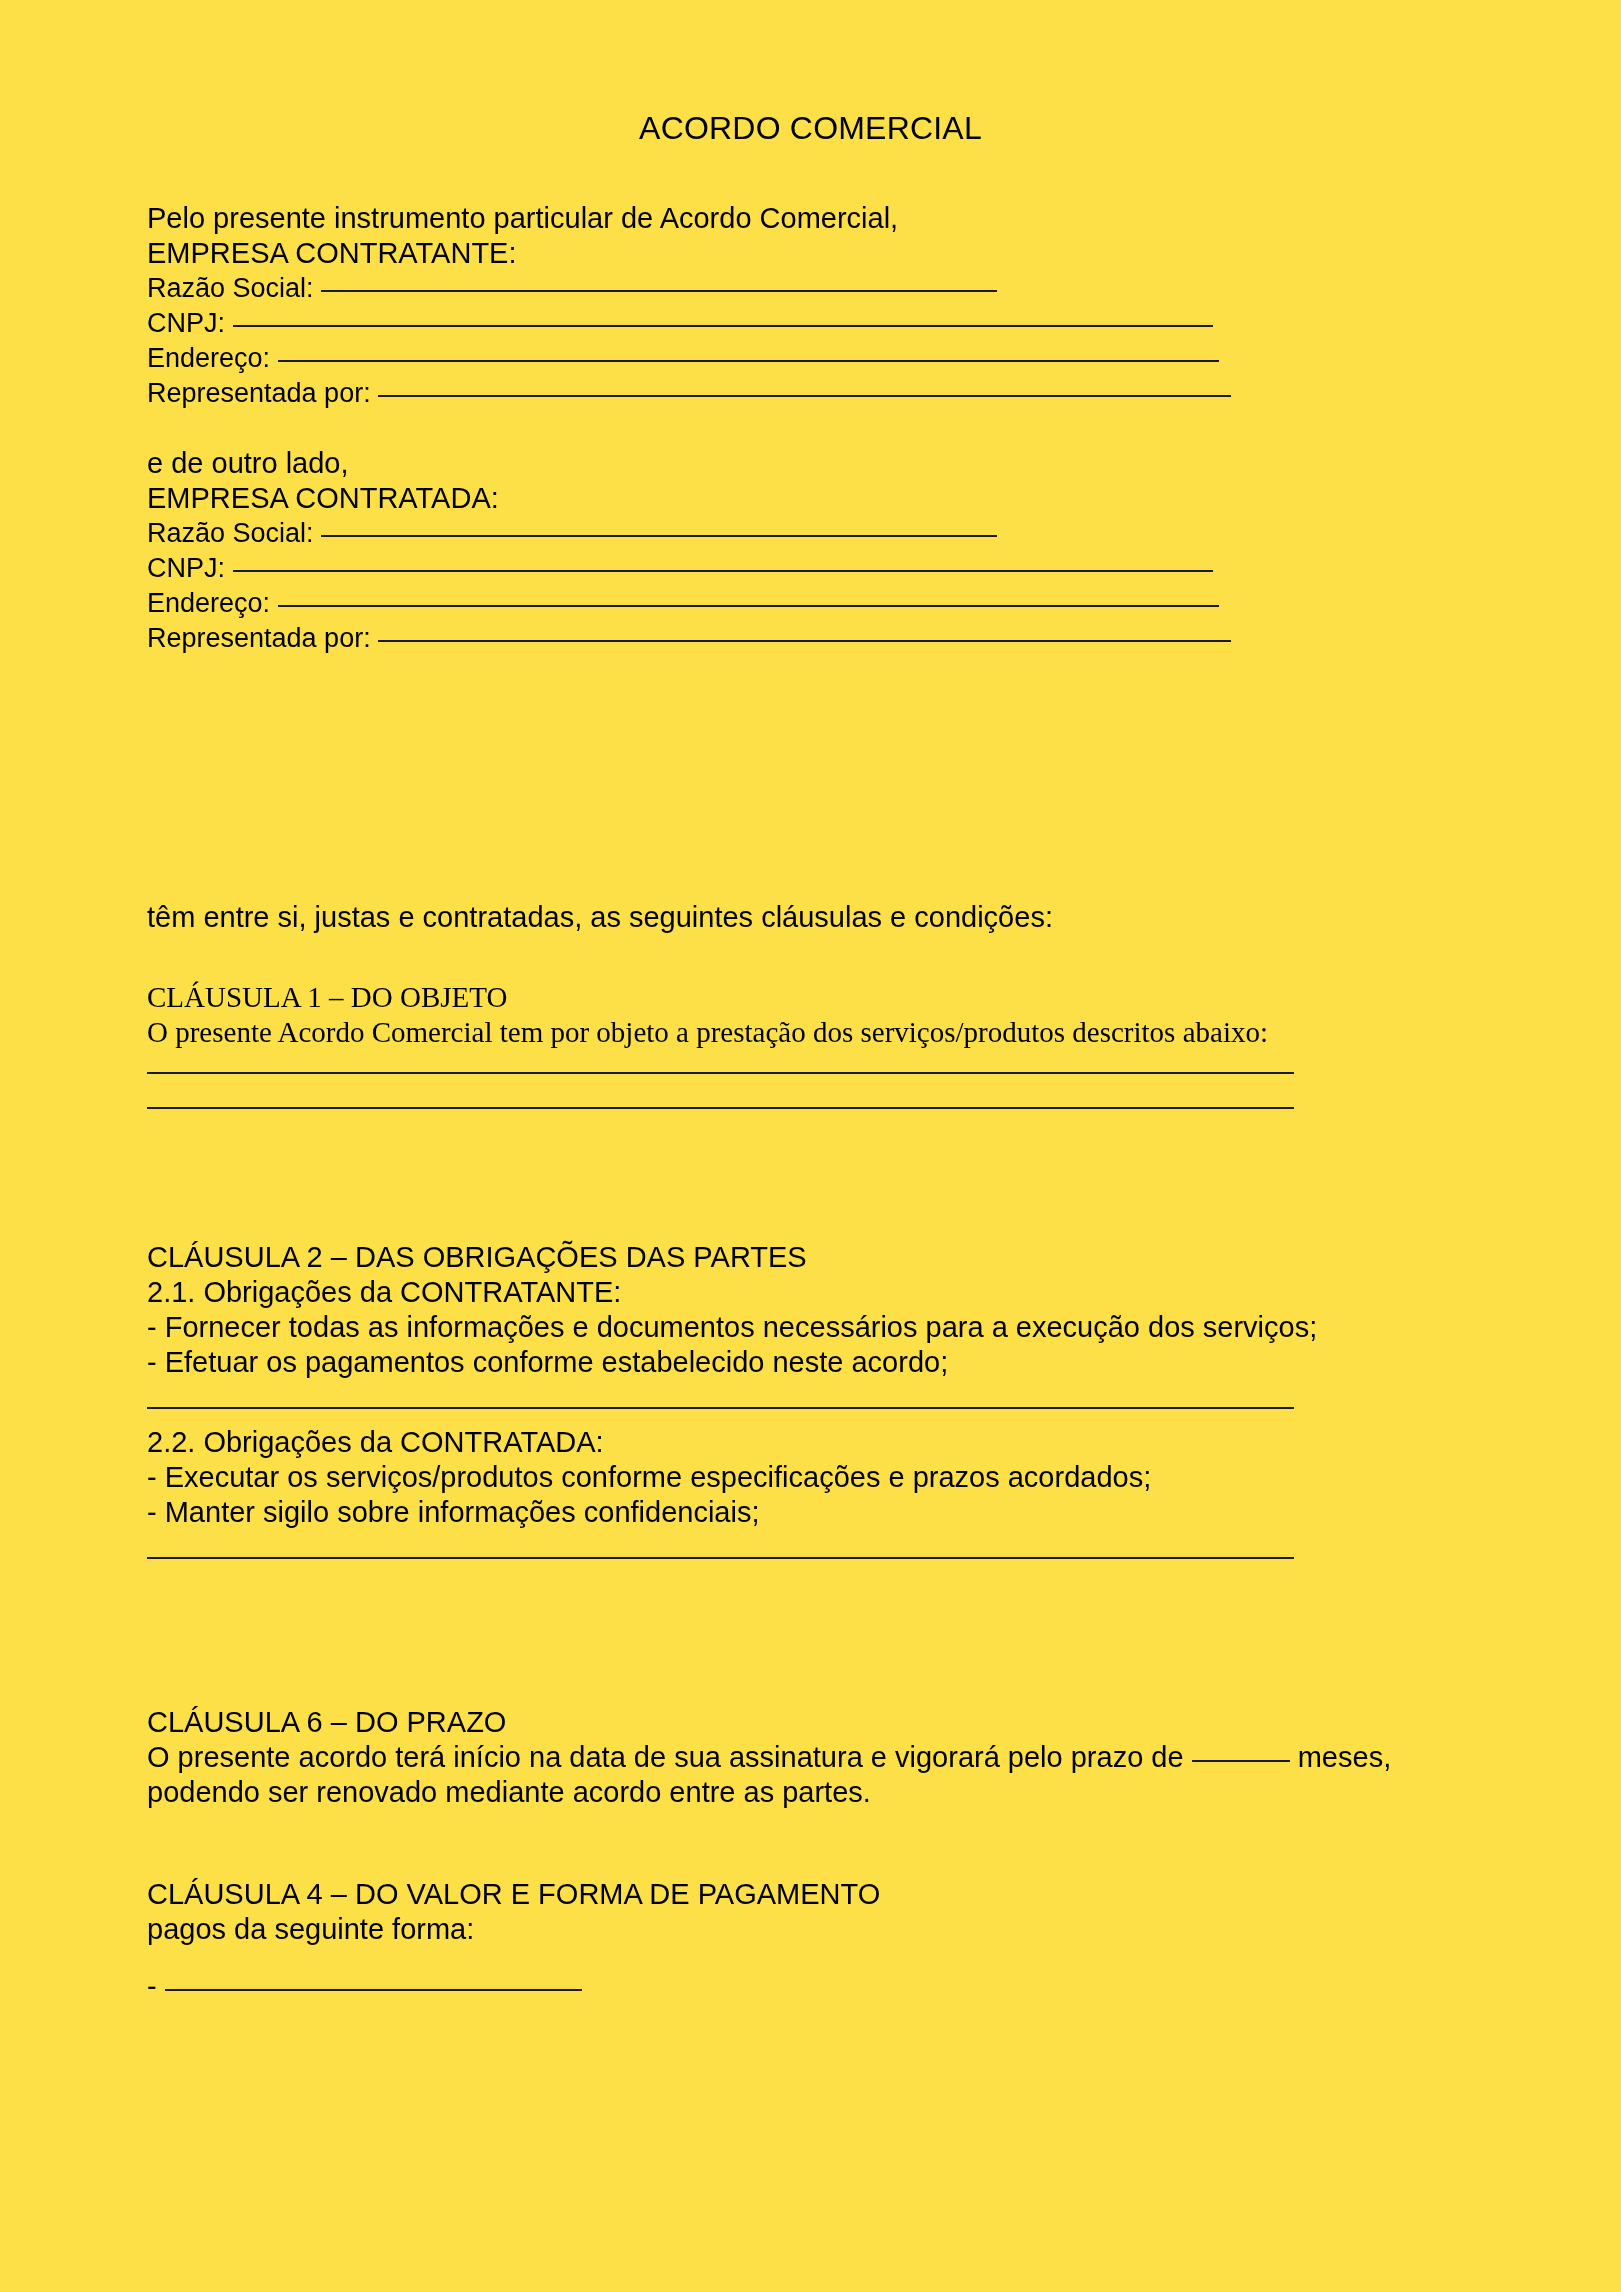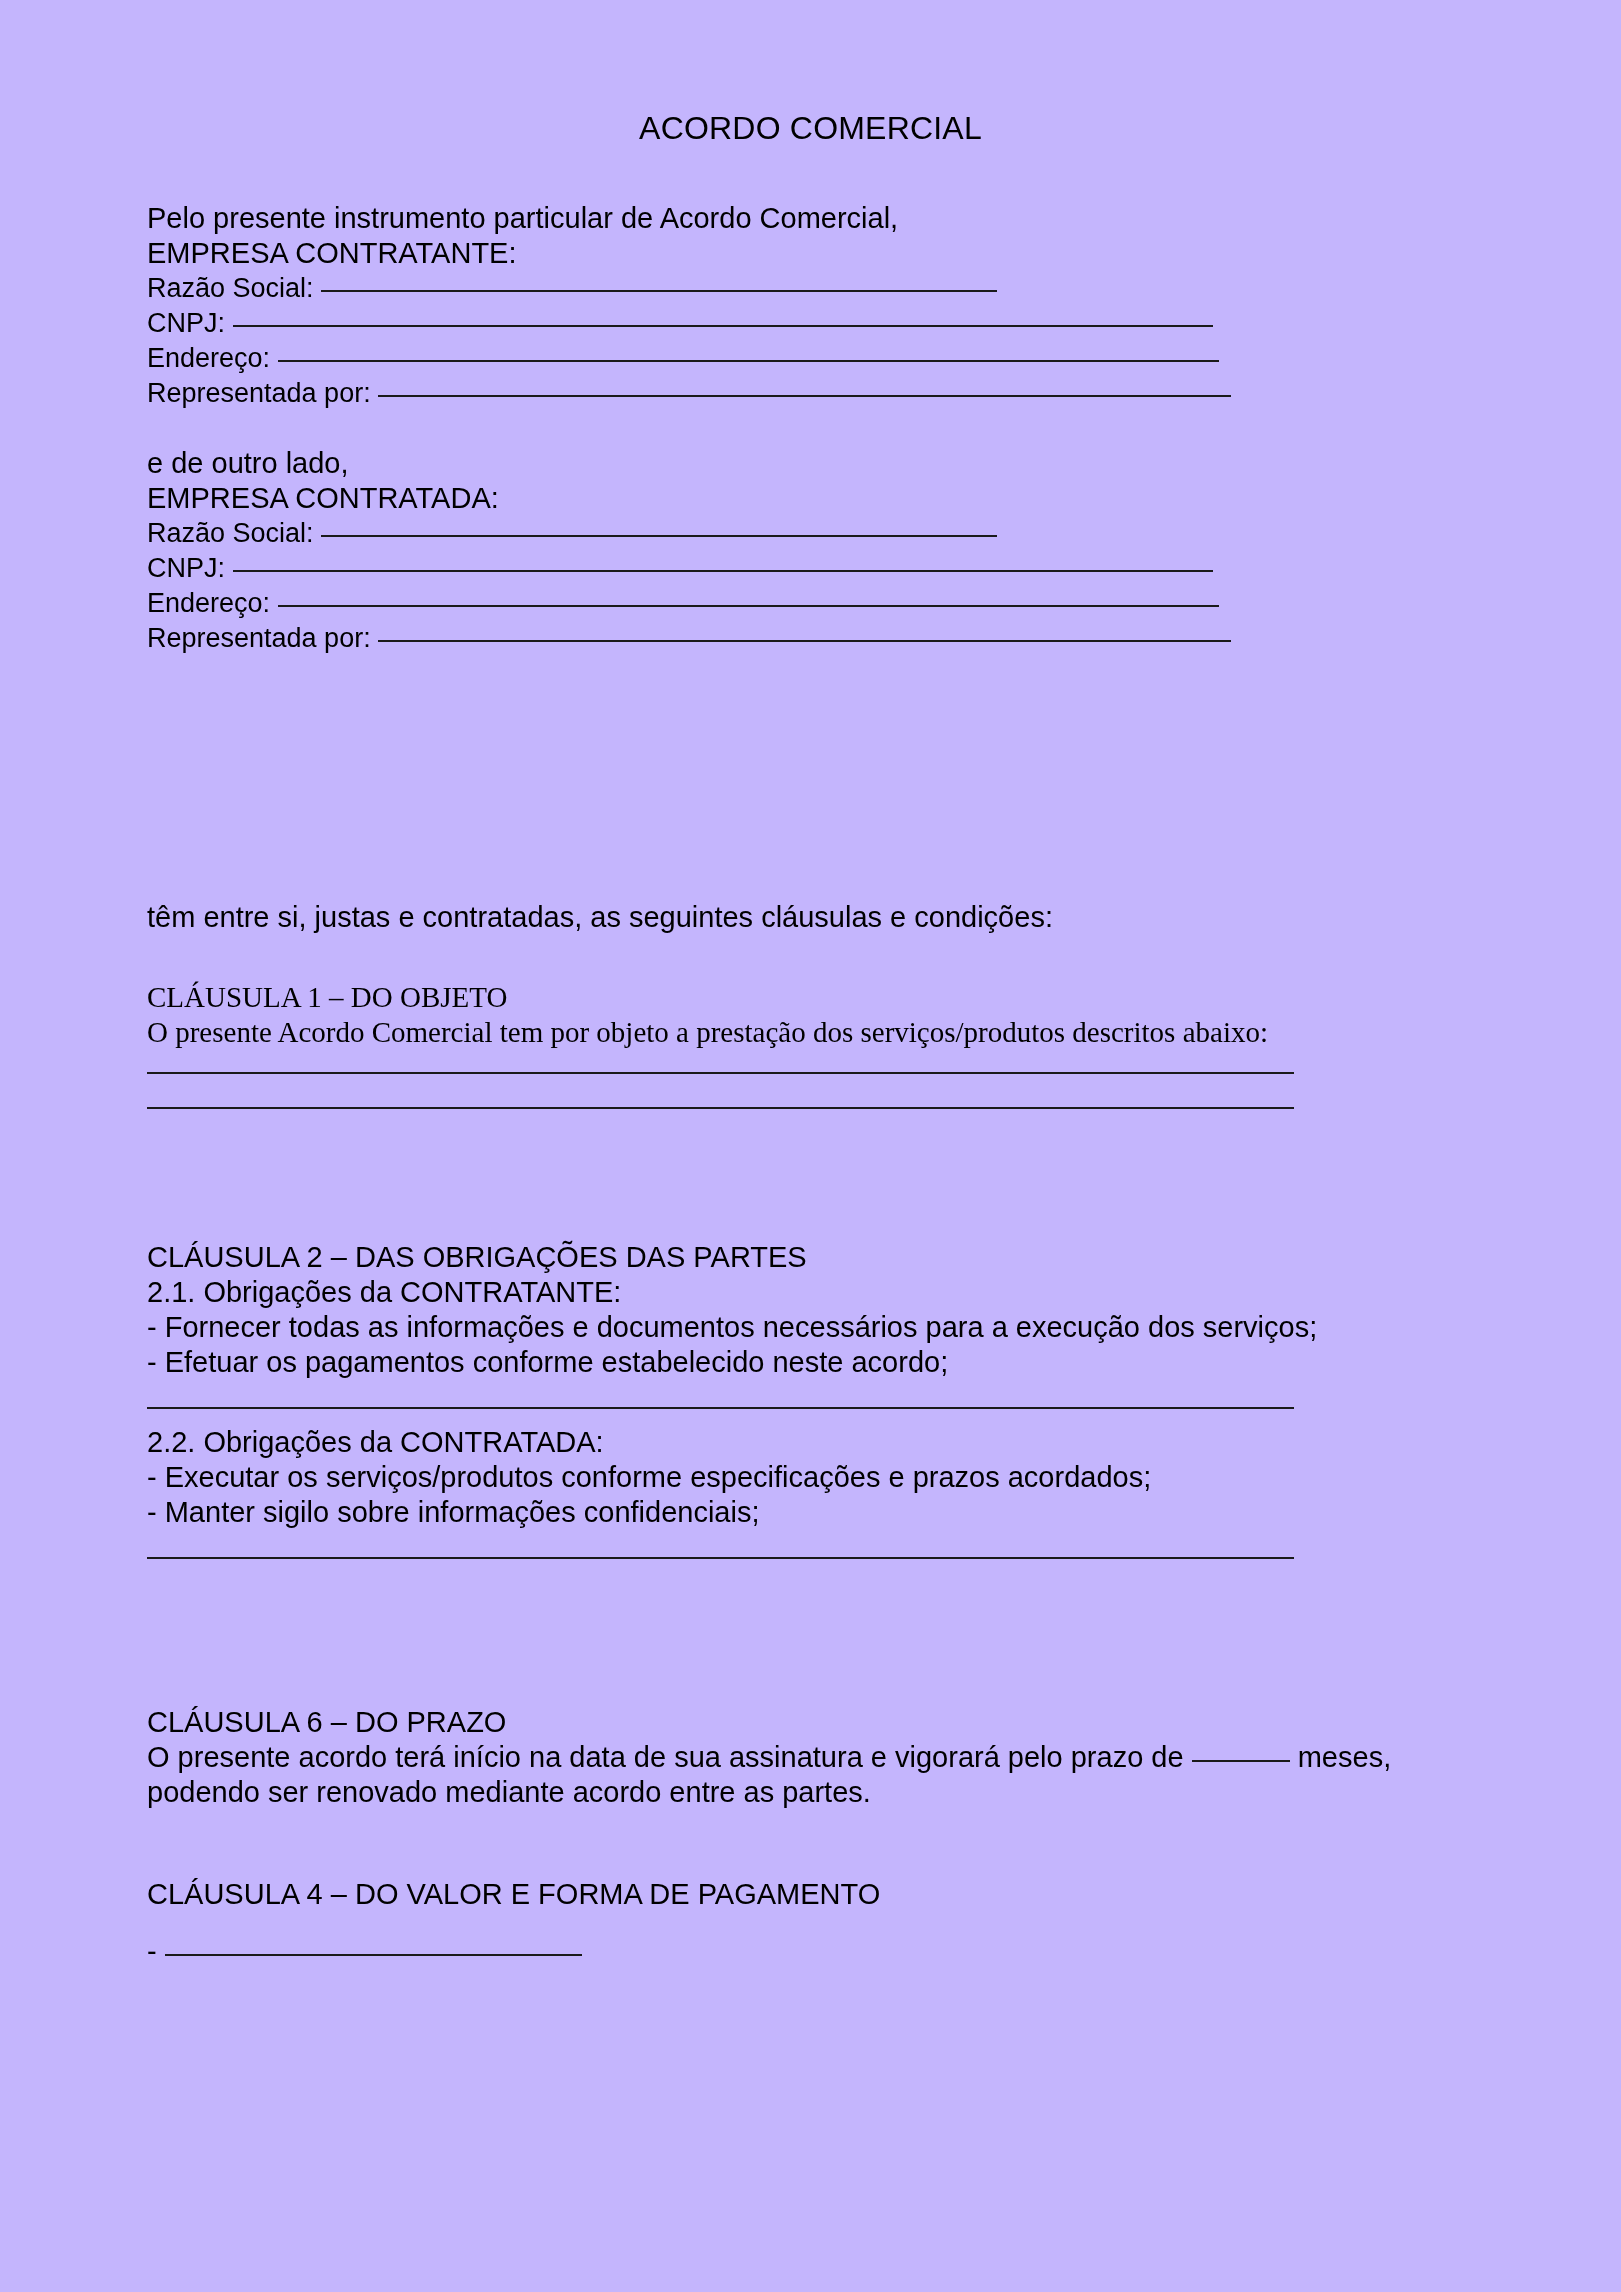--- a/index.html
+++ b/index.html
@@ -8,21 +8,21 @@
     background: #ffffff;
   }
   body {
     font-family: "Liberation Sans", sans-serif;
     color: #000000;
   }
   .page {
     position: relative;
     width: 1621px;
     height: 2293px;
-    background: #c4b5fd;
+    background: #fde047;
     overflow: hidden;
     box-sizing: border-box;
   }
   .doc-title {
     position: absolute;
     top: 111px;
     left: 0;
     width: 1621px;
     text-align: center;
     font-size: 32px;
@@ -161,18 +161,19 @@
   </div>
 
   <div class="body-block" style="top: 1705px;">
     <div class="line">CLÁUSULA 6 – DO PRAZO</div>
     <div class="line"><span>O presente acordo terá início na data de sua assinatura e vigorará pelo prazo de </span><span class="inline-rule" style="width: 98px;"></span><span> meses,</span></div>
     <div class="line">podendo ser renovado mediante acordo entre as partes.</div>
   </div>
 
   <div class="body-block" style="top: 1877px;">
     <div class="line">CLÁUSULA 4 – DO VALOR E FORMA DE PAGAMENTO</div>
+    <div class="line">pagos da seguinte forma:</div>
     <div style="height:21.6px"></div>
     <div class="line"><span>- </span><span class="inline-rule" style="width: 417px;"></span></div>
   </div>
 
 </div>
 
 
 </body></html>

